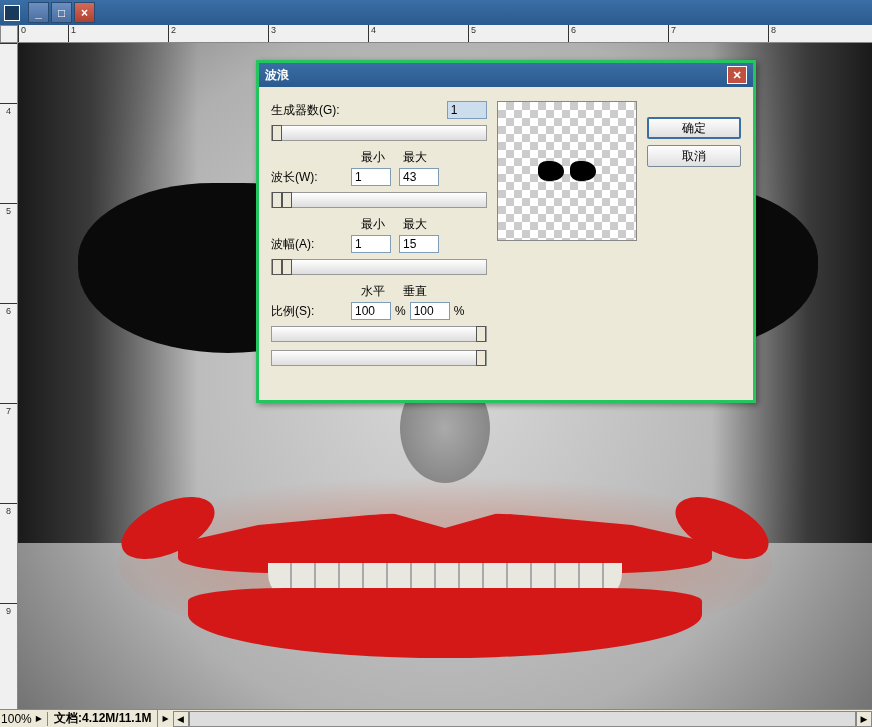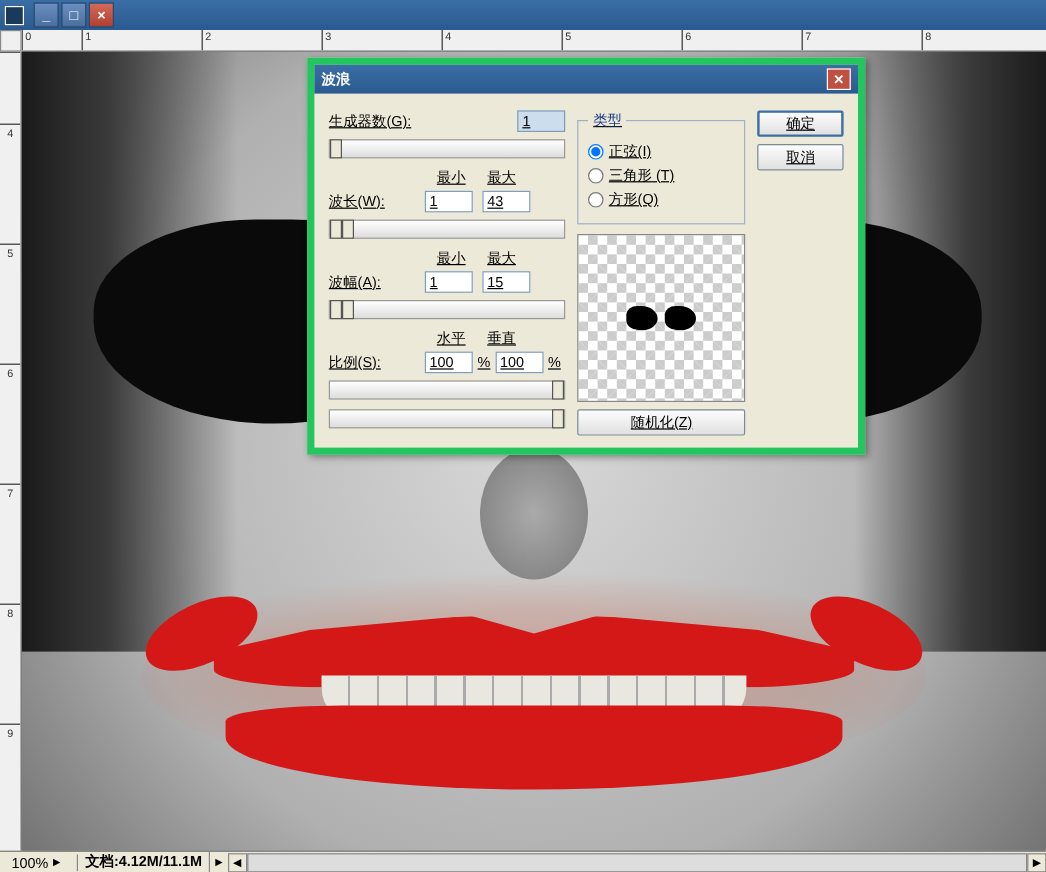--- a/index.html
+++ b/index.html
@@ -36,32 +36,32 @@
 .smear { position: absolute; top: 0; left: 0; right: 0; height: 180px; background: radial-gradient(ellipse 70% 60% at 50% 50%, rgba(200,120,100,0.5) 0%, rgba(200,120,100,0.3) 50%, transparent 80%); border-radius: 50%; }
 .lips-upper { position: absolute; top: 40px; left: 60px; right: 60px; height: 60px; background: #d41818; border-radius: 80% 80% 30% 30% / 100% 100% 40% 40%; clip-path: polygon(0 50%, 15% 20%, 40% 0, 50% 25%, 60% 0, 85% 20%, 100% 50%, 100% 100%, 0 100%); }
 .teeth { position: absolute; top: 90px; left: 150px; right: 150px; height: 40px; background: #e8e8e0; border-radius: 0 0 30px 30px; }
 .teeth::before { content: ""; position: absolute; inset: 0; background: repeating-linear-gradient(90deg, transparent 0 22px, #aaa 22px 24px); }
 .lips-lower { position: absolute; top: 115px; left: 70px; right: 70px; height: 70px; background: #d41818; border-radius: 30% 30% 80% 80% / 30% 30% 100% 100%; }
 .lip-corner-l { position: absolute; top: 30px; left: 0; width: 100px; height: 50px; background: #d41818; border-radius: 50%; transform: rotate(-25deg); }
 .lip-corner-r { position: absolute; top: 30px; right: 0; width: 100px; height: 50px; background: #d41818; border-radius: 50%; transform: rotate(25deg); }
 
 
 .statusbar { position: absolute; bottom: 0; left: 0; right: 0; height: 18px; background: #ece9d8; border-top: 1px solid #888; display: flex; align-items: center; font-size: 11px; }
-.statusbar .zoom { width: 65px; text-align: right; border-right: 1px solid #888; display:flex; align-items:center; justify-content:center; }
+.statusbar .zoom { width: 48px; text-align: right; border-right: 1px solid #888; display:flex; align-items:center; justify-content:center; }
 .statusbar .tri { font-size: 8px; padding: 0 4px; }
 .statusbar .doc { padding: 0 6px; border-right: 1px solid #888; font-weight: bold; }
 .statusbar .scroll-arrow { width: 16px; height: 16px; background: #ece9d8; border: 1px solid #888; display: flex; align-items: center; justify-content: center; font-size: 9px; }
 .statusbar .track { flex: 1; height: 16px; background: #ddd; border: 1px solid #888; }
 
 
-.dialog { position: absolute; top: 48px; left: 256px; width: 465px; background: #ece9d8; border: 6px solid #22c55e; box-shadow: 2px 2px 6px rgba(0,0,0,0.4); }
+.dialog { position: absolute; top: 60px; left: 256px; width: 500px; background: #ece9d8; border: 3px solid #22c55e; box-shadow: 2px 2px 6px rgba(0,0,0,0.4); }
 .dlg-title { height: 24px; background: linear-gradient(#3a6ea5, #2a5a8f); color: #fff; display: flex; align-items: center; padding: 0 6px; font-weight: bold; }
 .dlg-title .spacer { flex: 1; }
 .dlg-close { width: 20px; height: 18px; background: #c05040; border: 1px solid #fff; display: flex; align-items: center; justify-content: center; font-size: 11px; color: #fff; }
-.dlg-body { display: flex; padding: 14px 12px 8px 12px; gap: 10px; text-decoration: underline; }
+.dlg-body { display: flex; padding: 14px 12px 26px 12px; gap: 10px; }
 .col-left { width: 220px; }
 .col-mid { width: 140px; }
 .col-right { width: 96px; display: flex; flex-direction: column; gap: 6px; }
 
 .row { display: flex; align-items: center; margin-bottom: 6px; }
 .row label { width: 80px; text-align: left; }
 .row input[type=text] { width: 40px; height: 18px; border: 1px solid #7f9db9; padding: 0 3px; background: #fff; font-size: 12px; }
 .row .gap { width: 8px; }
 .minmax { display: flex; gap: 18px; margin-left: 90px; margin-top: 6px; margin-bottom: 2px; font-size: 12px; }
 .slider { height: 16px; margin: 2px 0 8px 0; position: relative; background: linear-gradient(#fff, #ddd); border: 1px solid #999; }
@@ -80,21 +80,21 @@
   linear-gradient(45deg, transparent 75%, #ccc 75%),
   linear-gradient(-45deg, transparent 75%, #ccc 75%);
   background-size: 16px 16px;
   background-position: 0 0, 0 8px, 8px -8px, -8px 0;
   background-color: #fff;
   display: flex; align-items: center; justify-content: center; gap: 6px;
 }
 .blob { width: 26px; height: 20px; background: #000; border-radius: 40% 60% 55% 45%; filter: blur(0.5px); }
 
 .btn { height: 22px; background: linear-gradient(#fdfdfd, #e0e0e0); border: 1px solid #7a8a99; border-radius: 2px; display: flex; align-items: center; justify-content: center; cursor: pointer; }
-.btn.primary { border: 2px solid #3a6ea5; }
+.btn.primary { border: 2px solid #3a6ea5; margin-top: 16px; }
 .btn.randomize { margin-top: 6px; width: 100%; }
 
 </style>
 </head>
 <body>
 
 <div class="titlebar">
   <div class="icon-ps"></div>
   <div class="winbtn">_</div>
   <div class="winbtn">□</div>
@@ -217,44 +217,26 @@
       </div>
       <div class="slider">
           <div class="thumb" style="right:0"></div>
         </div>
       <div class="slider">
           <div class="thumb" style="right:0"></div>
         </div>
     </div>
 
     <div class="col-mid">
-      <fieldset>
-        <legend>类型</legend>
-        <div class="radio-row">
-            <input type="radio" checked="" style="">
-            <span>正弦(I)</span>
-          </div>
-        <div class="radio-row">
-            <input type="radio" style="">
-            <span>三角形 (T)</span>
-          </div>
-        <div class="radio-row">
-            <input type="radio" style="">
-            <span>方形(Q)</span>
-          </div>
-      </fieldset>
 
       <div class="preview">
         <div class="blob"></div>
         <div class="blob"></div>
       </div>
 
-      <div class="btn randomize">
-          <span>随机化(Z)</span>
-        </div>
 
     </div>
 
     <div class="col-right">
       <div class="btn primary">
           <span>确定</span>
         </div>
       <div class="btn">
           <span>取消</span>
         </div>

